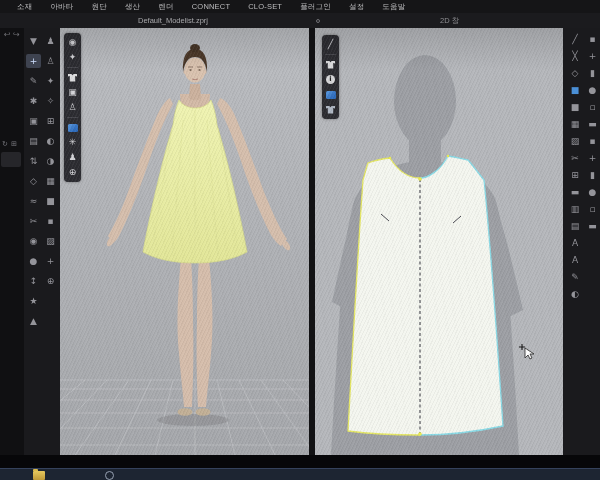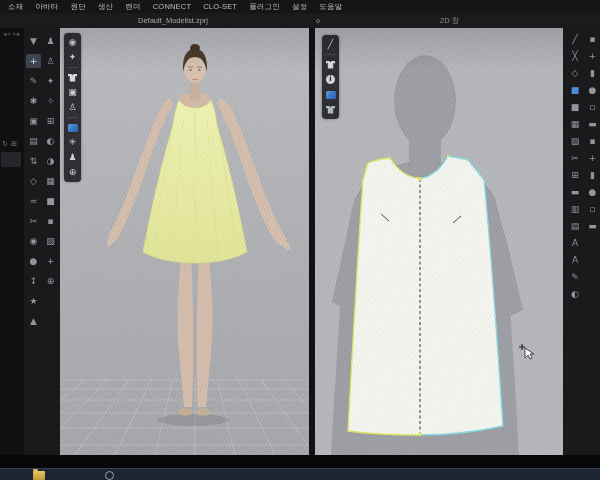--- a/index.html
+++ b/index.html
@@ -1,21 +1,21 @@
 <!DOCTYPE html>
 <html><head>
 <meta charset="utf-8">
 <style>
   html,body{margin:0;padding:0;background:#050507;}
   *{box-sizing:border-box;}
   .screen{position:relative;width:600px;height:480px;background:#0b0b0d;overflow:hidden;
           font-family:"Liberation Sans","DejaVu Sans",sans-serif;}
   
   .menu-bar{position:absolute;left:0;top:0;width:600px;height:13px;background:#151517;
-            display:flex;align-items:center;gap:12px;padding-left:8px;}
+            display:flex;align-items:center;gap:18px;padding-left:17px;}
   .menu-item{font-size:7.5px;color:#bdbdbf;white-space:nowrap;letter-spacing:.2px;}
   
   .tab-bar{position:absolute;left:0;top:13px;width:600px;height:15px;background:#1b1b1e;padding-left:44px;}
   .project-tab{position:absolute;left:138px;top:3px;font-size:7.5px;color:#a7a7aa;}
   .win-dot{position:absolute;left:316px;top:6px;width:4px;height:4px;border:1px solid #6f6f74;border-radius:50%;}
   .win2d-title{position:absolute;left:440px;top:3px;font-size:7.5px;color:#8e8e92;text-align:right;}
   
   .main{position:absolute;left:0;top:28px;width:600px;height:427px;display:flex;}
   .library-strip{position:relative;width:24px;height:100%;background:#101012;}
   .hist{position:absolute;font-size:8px;color:#6f6f74;}

